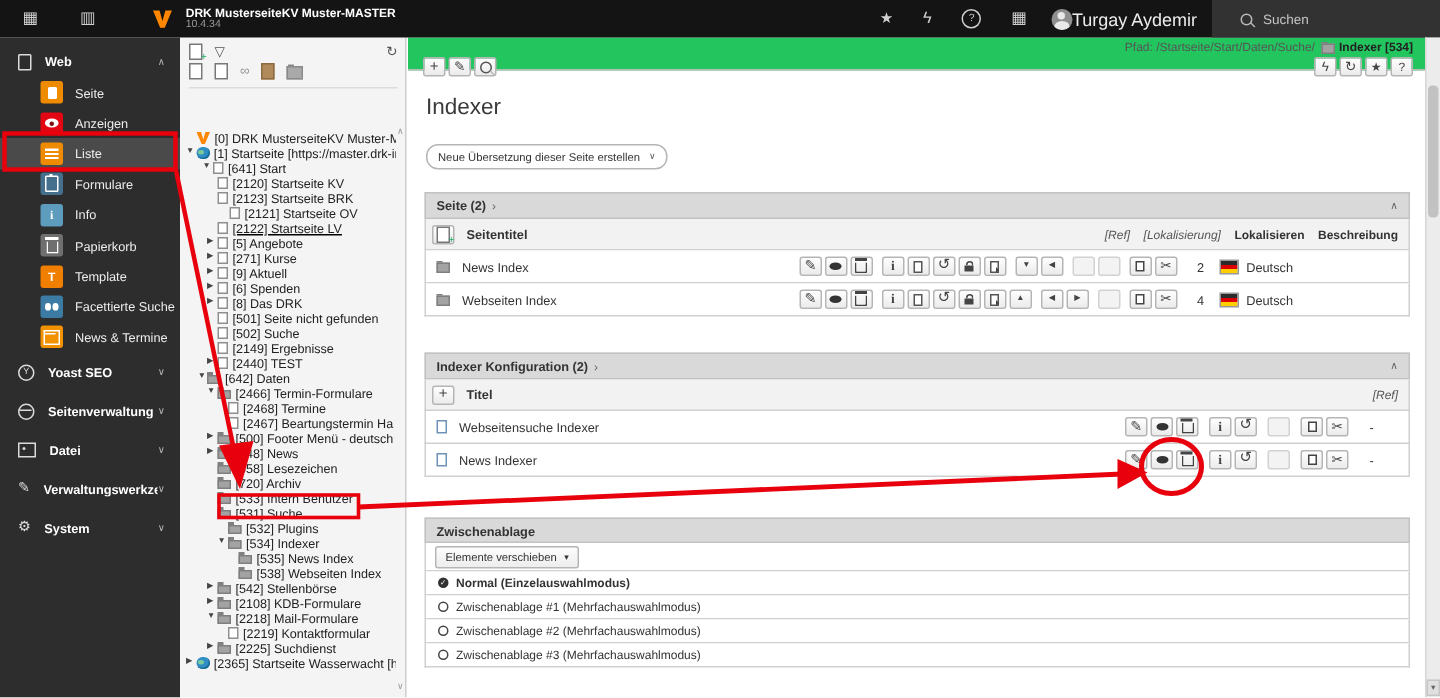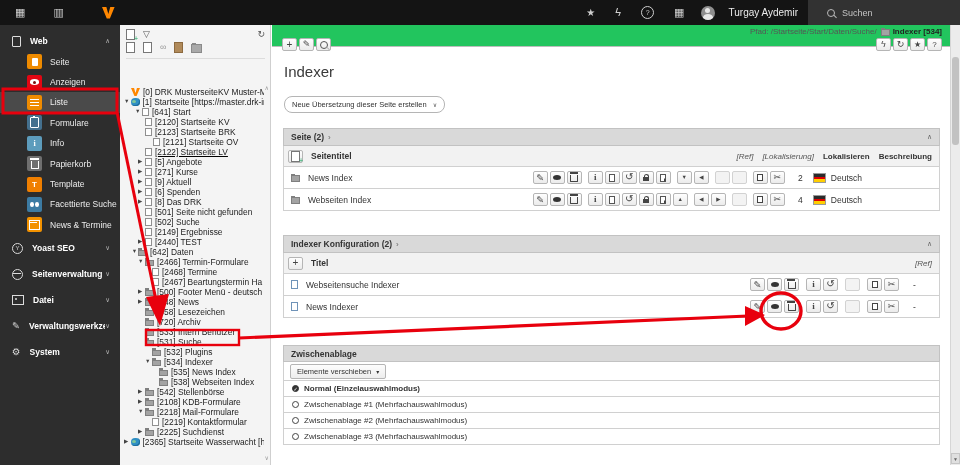--- a/index.html
+++ b/index.html
@@ -15,21 +15,21 @@
   #tb-titles{margin-left:9px;display:flex;flex-direction:column;justify-content:center}
   #tb-title{font-size:8px;font-weight:bold;color:#fff;line-height:9px;white-space:nowrap}
   #tb-version{font-size:7px;color:#9a9a9a;line-height:8px}
   #tb-spacer{flex:1}
   .tb-right{margin:0 10px}
   #tb-help{width:11px;height:11px;border:1px solid #cfcfcf;border-radius:50%;display:flex;align-items:center;justify-content:center;font-size:7px}
   #tb-user{display:flex;align-items:center;margin:0 10px 0 6px;cursor:pointer}
   .avatar{width:14px;height:14px;border-radius:50%;background:#8f8f8f;position:relative;overflow:hidden}
   .avatar::before{content:"";position:absolute;left:4.5px;top:2.5px;width:5px;height:5px;border-radius:50%;background:#e9e9e9}
   .avatar::after{content:"";position:absolute;left:2px;top:8.5px;width:10px;height:7px;border-radius:50% 50% 0 0;background:#e9e9e9}
-  #tb-username{margin-left:14px;font-size:10px;color:#ececec;white-space:nowrap}
+  #tb-username{margin-left:0;font-size:12px;color:#ececec;white-space:nowrap}
   #tb-search{width:152px;height:25px;background:#323232;display:flex;align-items:center;padding-left:12px;box-sizing:border-box;cursor:text}
   .mag{width:6px;height:6px;border:1.4px solid #b9b9b9;border-radius:50%;position:relative;flex:none}
   .mag::after{content:"";position:absolute;width:4px;height:1.4px;background:#b9b9b9;right:-3.4px;bottom:-1.4px;transform:rotate(45deg)}
   #tb-search span{margin-left:7px;font-size:9px;color:#c4c4c4}
   
   #modulebar{position:absolute;left:0;top:25px;width:120px;bottom:0;background:#2d2d2d;padding-top:6px;box-sizing:border-box;z-index:4}
   .mgroup-h{height:20.5px;display:flex;align-items:center;padding:0 10px 0 12px;cursor:pointer}
   .mgroup-h .glabel{margin-left:9px;font-size:8.5px;font-weight:bold;color:#fff;white-space:nowrap;overflow:hidden}
   .mgroup-h .chev{margin-left:auto;font-size:6.5px;color:#b5b5b5}
   .mgroup-h.low{height:26px}
@@ -145,20 +145,24 @@
   
   #annot{position:absolute;left:0;top:0;z-index:9;pointer-events:none}
 </style>
 </head>
 <body>
 
 <div id="topbar">
   <span id="tb-modules" class="tb-ic">▦</span>
   <span id="tb-treetoggle" class="tb-ic">▥</span>
   <span id="tb-logo"></span>
+  <div id="tb-titles">
+    <span id="tb-title">DRK MusterseiteKV Muster-MASTER</span>
+    <span id="tb-version">10.4.34</span>
+  </div>
   <div id="tb-spacer"></div>
   <span class="tb-ic tb-right" style="font-size:10px">★</span>
   <span class="tb-ic tb-right">ϟ</span>
   <span id="tb-help" class="tb-ic tb-right">?</span>
   <span class="tb-ic tb-right">▦</span>
   <div id="tb-user">
     <span class="avatar"></span>
     <span id="tb-username">Turgay Aydemir</span>
   </div>
   <div id="tb-search">

